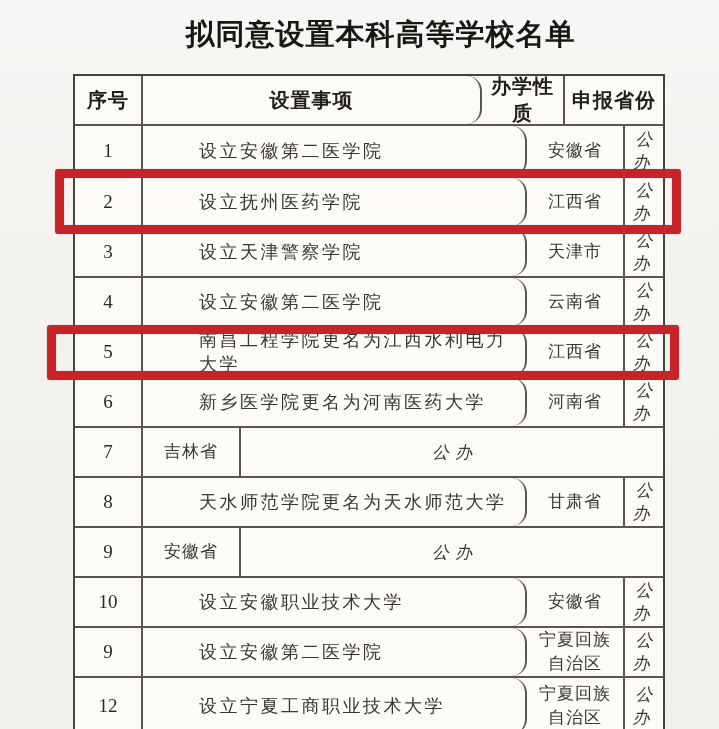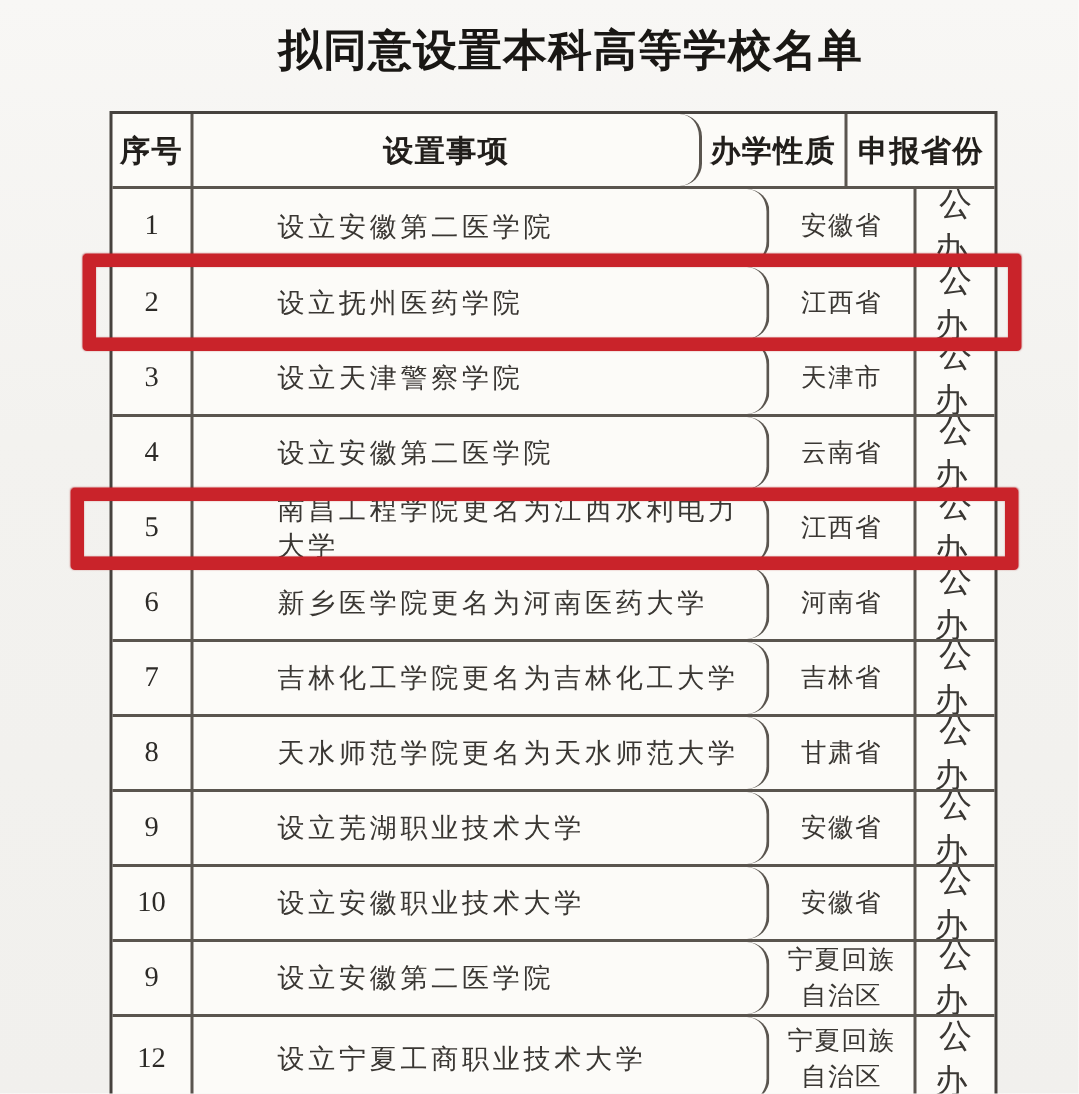--- a/index.html
+++ b/index.html
@@ -42,40 +42,40 @@
   .cell {
     display: flex;
     align-items: center;
     justify-content: center;
     border-right: 2px solid #5a554f;
     overflow: hidden;
     text-align: center;
   }
   .cell:last-child { border-right: none; }
 
-  .c-no   { width: 54px; flex: none; }
+  .c-no   { width: 68px; flex: none; }
   .c-item { width: 339px; flex: none; justify-content: flex-start; text-align: left; padding-left: 11px; border-radius: 15px; }
   .c-prov { width: 98px; flex: none; }
   .c-nat  { flex: 1; }
 
   .header-row .cell {
     font-family: "Liberation Sans", "DejaVu Sans", sans-serif;
     font-weight: bold;
     font-size: 20px;
     letter-spacing: 1px;
     color: #211e1b;
     justify-content: center;
     text-align: center;
     padding-left: 0;
   }
 
   #rows .c-no   { font-size: 19px; color: #2c2a27; }
   #rows .c-item { font-size: 18px; letter-spacing: 2.5px; color: #3a3733; margin-left: 45px; }
   #rows .c-prov { font-size: 17px; letter-spacing: 1px; line-height: 24px; white-space: pre-line; color: #3a3733; }
-  #rows .c-nat  { font-size: 22px; letter-spacing: 6px; text-indent: 6px; color: #3a3733; }
+  #rows .c-nat  { font-size: 17px; letter-spacing: 6px; text-indent: 6px; color: #3a3733; font-style: italic; }
 
   .hl-box {
     position: absolute;
     border: 9px solid #c9232a;
     border-radius: 3px;
     pointer-events: none;
     z-index: 5;
     box-shadow: 0 0 1px rgba(160,20,28,.55), inset 0 0 1px rgba(160,20,28,.55);
   }
   .hl-a { left: 55px; top: 169px; width: 626px; height: 65px; }
@@ -125,33 +125,31 @@
     <div class="cell c-nat">公办</div>
   </div>
       <div class="row body-row">
     <div class="cell c-no">6</div>
     <div class="cell c-item">新乡医学院更名为河南医药大学</div>
     <div class="cell c-prov">河南省</div>
     <div class="cell c-nat">公办</div>
   </div>
       <div class="row body-row">
     <div class="cell c-no">7</div>
-    <div class="cell c-item">吉林化工学院更名为吉林化工大学</div>
     <div class="cell c-prov">吉林省</div>
     <div class="cell c-nat">公办</div>
   </div>
       <div class="row body-row">
     <div class="cell c-no">8</div>
     <div class="cell c-item">天水师范学院更名为天水师范大学</div>
     <div class="cell c-prov">甘肃省</div>
     <div class="cell c-nat">公办</div>
   </div>
       <div class="row body-row">
     <div class="cell c-no">9</div>
-    <div class="cell c-item">设立芜湖职业技术大学</div>
     <div class="cell c-prov">安徽省</div>
     <div class="cell c-nat">公办</div>
   </div>
       <div class="row body-row">
     <div class="cell c-no">10</div>
     <div class="cell c-item">设立安徽职业技术大学</div>
     <div class="cell c-prov">安徽省</div>
     <div class="cell c-nat">公办</div>
   </div>
       <div class="row body-row">

